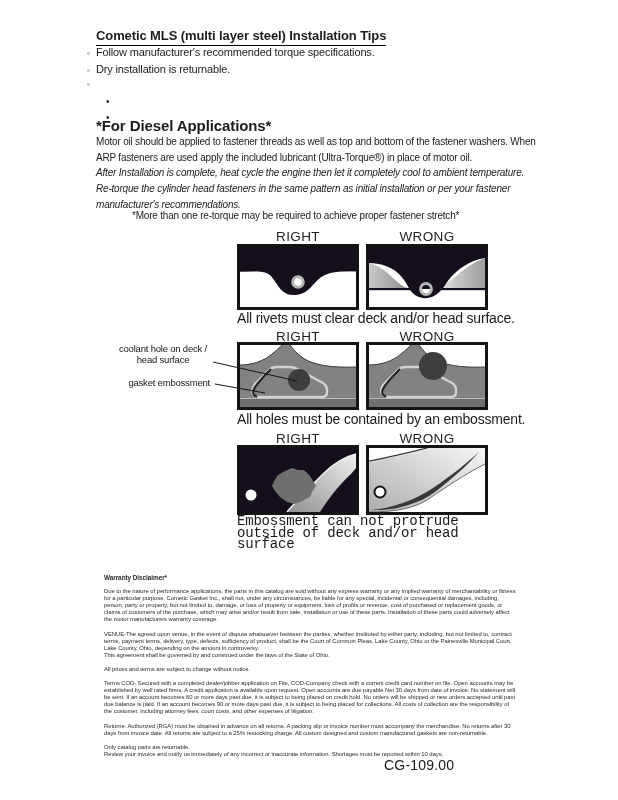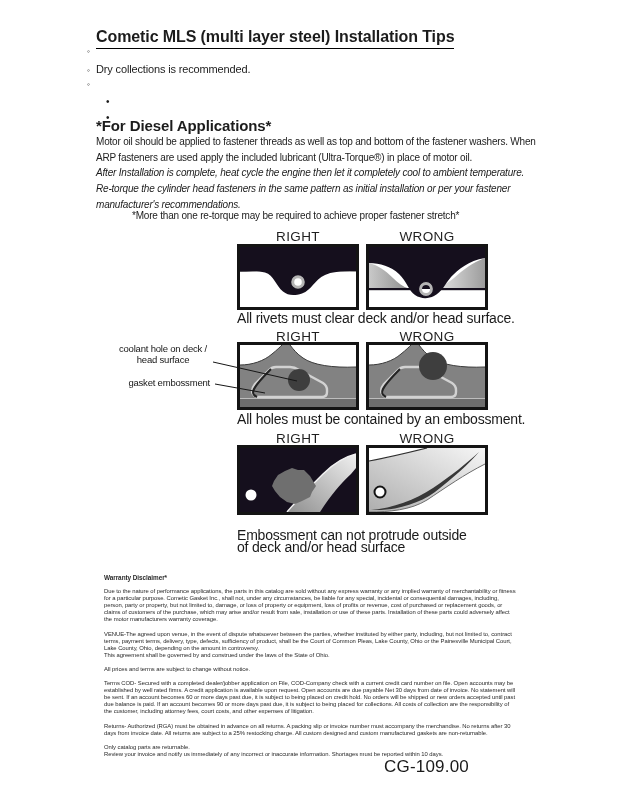--- a/index.html
+++ b/index.html
@@ -4,21 +4,21 @@
 <style>
   html,body{margin:0;padding:0;}
   body{
     width:618px;height:800px;background:#ffffff;position:relative;
     font-family:"Liberation Sans","DejaVu Sans",sans-serif;color:#1c1c1c;
     -webkit-font-smoothing:antialiased;overflow:hidden;
   }
   .abs{position:absolute;}
   
   .doc-title{
-    left:96px;top:28px;font-size:16px;font-weight:bold;letter-spacing:-0.1px;
+    left:96px;top:28px;font-size:13px;font-weight:bold;letter-spacing:-0.1px;
     border-bottom:1.6px solid #000;padding-bottom:2px;white-space:nowrap;
   }
   
   .tips{left:87px;top:46px;font-size:11px;letter-spacing:-0.15px;}
   .tip-row{display:flex;align-items:baseline;height:16.5px;white-space:nowrap;}
   .tip-row.sub{margin-left:19px;}
   .marker{width:9px;font-size:8.5px;flex:0 0 9px;}
   .marker.sub-m{font-size:10px;}
   
   .diesel-heading{left:96px;top:117px;font-size:15px;font-weight:bold;letter-spacing:-0.1px;}
@@ -28,34 +28,35 @@
   .dg-label{font-size:13.5px;letter-spacing:0.4px;color:#1f1f1f;width:122px;text-align:center;}
   .panel{width:116px;height:60px;border:3px solid #141414;background:#fff;}
   .panel svg{display:block;width:100%;height:100%;}
   .caption{font-size:14px;letter-spacing:-0.2px;color:#1a1a1a;line-height:11px;}
   .ann{font-size:9.5px;line-height:11px;letter-spacing:-0.2px;text-align:right;width:94px;color:#161616;}
   
   .warranty{left:104px;top:574px;width:414px;font-size:5.9px;line-height:7.1px;color:#2a2a2a;letter-spacing:-0.05px;}
   .warranty .w-head{font-weight:bold;font-size:6.4px;margin-bottom:7px;}
   .warranty .w-p{margin:0 0 7px 0;}
   .warranty .w-line{margin:0;}
-  .footer-code{left:384px;top:757px;font-size:17px;letter-spacing:0.2px;color:#1a1a1a;}
+  .footer-code{left:384px;top:757px;font-size:14px;letter-spacing:0.2px;color:#1a1a1a;}
 </style>
 </head>
 <body>
 
 <div class="abs doc-title">Cometic MLS (multi layer steel) Installation Tips</div>
 
 <div class="abs tips">
   <div class="tip-row">
     <span class="marker">◦</span>
+    <span>Follow manufacturer's recommended torque specifications.</span>
   </div>
   <div class="tip-row">
     <span class="marker">◦</span>
-    <span>Dry collections is recommended.</span>
+    <span>Dry installation is returnable.</span>
   </div>
   <div class="tip-row">
     <span class="marker">◦</span>
   </div>
   <div class="tip-row sub">
     <span class="marker sub-m">•</span>
   </div>
   <div class="tip-row sub">
     <span class="marker sub-m">•</span>
   </div>
@@ -183,21 +184,21 @@
     </defs>
     <rect x="0" y="0" width="116" height="64" fill="#ffffff"></rect>
     <path d="M0,13 C22,9 42,4 58,0 L116,0 L116,16 C96,26 76,40 58,52 C42,62 20,64 0,64 Z" fill="url(#g3w)"></path>
     <path d="M0,13 C22,9 42,4 58,0" stroke="#2e2e2e" stroke-width="1.2" fill="none"></path>
     <path d="M2,62 C24,60 46,52 64,40 C82,28 98,15 110,4 C100,16 84,30 66,44 C48,57 24,63 2,62 Z" fill="#383838"></path>
     <path d="M116,16 C96,26 76,40 58,52 C42,62 20,64 0,64" stroke="#6c6c6c" stroke-width="1" fill="none"></path>
     <circle cx="11" cy="44" r="5.5" fill="#ffffff" stroke="#141414" stroke-width="2"></circle>
   </svg>
 </div>
 
-<div class="abs caption" style="left:237px;top:530px;width:232px;line-height:11.5px;">Embossment can not protrude outside of deck and/or head surface</div>
+<div class="abs caption" style="left:237px;top:516px;width:232px;line-height:11.5px;font-family:Liberation Mono, monospace;">Embossment can not protrude outside of deck and/or head surface</div>
 
 <div class="abs warranty">
   <div class="w-head">Warranty Disclaimer*</div>
   <p class="w-p">Due to the nature of performance applications, the parts in this catalog are sold without any express warranty or any implied warranty of merchantability or fitness for a particular purpose.  Cometic Gasket Inc., shall not, under any circumstances, be liable for any special, incidental or consequential damages, including, person, party or property, but not limited to, damage, or loss of property or equipment, loss of profits or revenue, cost of purchased or replacement goods, or claims of customers of the purchase, which may arise and/or result from sale, installation or use of these parts.  Installation of these parts could adversely affect the motor manufacturers warranty coverage.</p>
   <p class="w-line">VENUE-The agreed upon venue, in the event of dispute whatsoever between the parties, whether instituted by either party, including, but not limited to, contract terms, payment terms, delivery, type, defects, sufficiency of product, shall be the Court of Common Pleas, Lake County, Ohio or the Painesville Municipal Court, Lake County, Ohio, depending on the amount in controversy.</p>
   <p class="w-p">This agreement shall be governed by and construed under the laws of the State of Ohio.</p>
   <p class="w-p">All prices and terms are subject to change without notice.</p>
   <p class="w-p">Terms COD- Secured with a completed dealer/jobber application on File, COD-Company check with a current credit card number on file.  Open accounts may be established by well rated firms.  A credit application is available upon request.  Open accounts are due payable Net 30 days from date of invoice.  No statement will be sent.  If an account becomes 60 or more days past due, it is subject to being placed on credit hold.  No orders will be shipped or new orders accepted until past due balance is paid.  If an account becomes 90 or more days past due, it is subject to being placed for collections.  All costs of collection are the responsibility of the customer, including attorney fees, court costs, and other expenses of litigation.</p>
   <p class="w-p">Returns- Authorized (RGA) must be obtained in advance on all returns.  A packing slip or invoice number must accompany the merchandise.  No returns after 30 days from invoice date.  All returns are subject to a 25% restocking charge.  All custom designed and custom manufactured gaskets are non-returnable.</p>
   <p class="w-line">Only catalog parts are returnable.</p>

